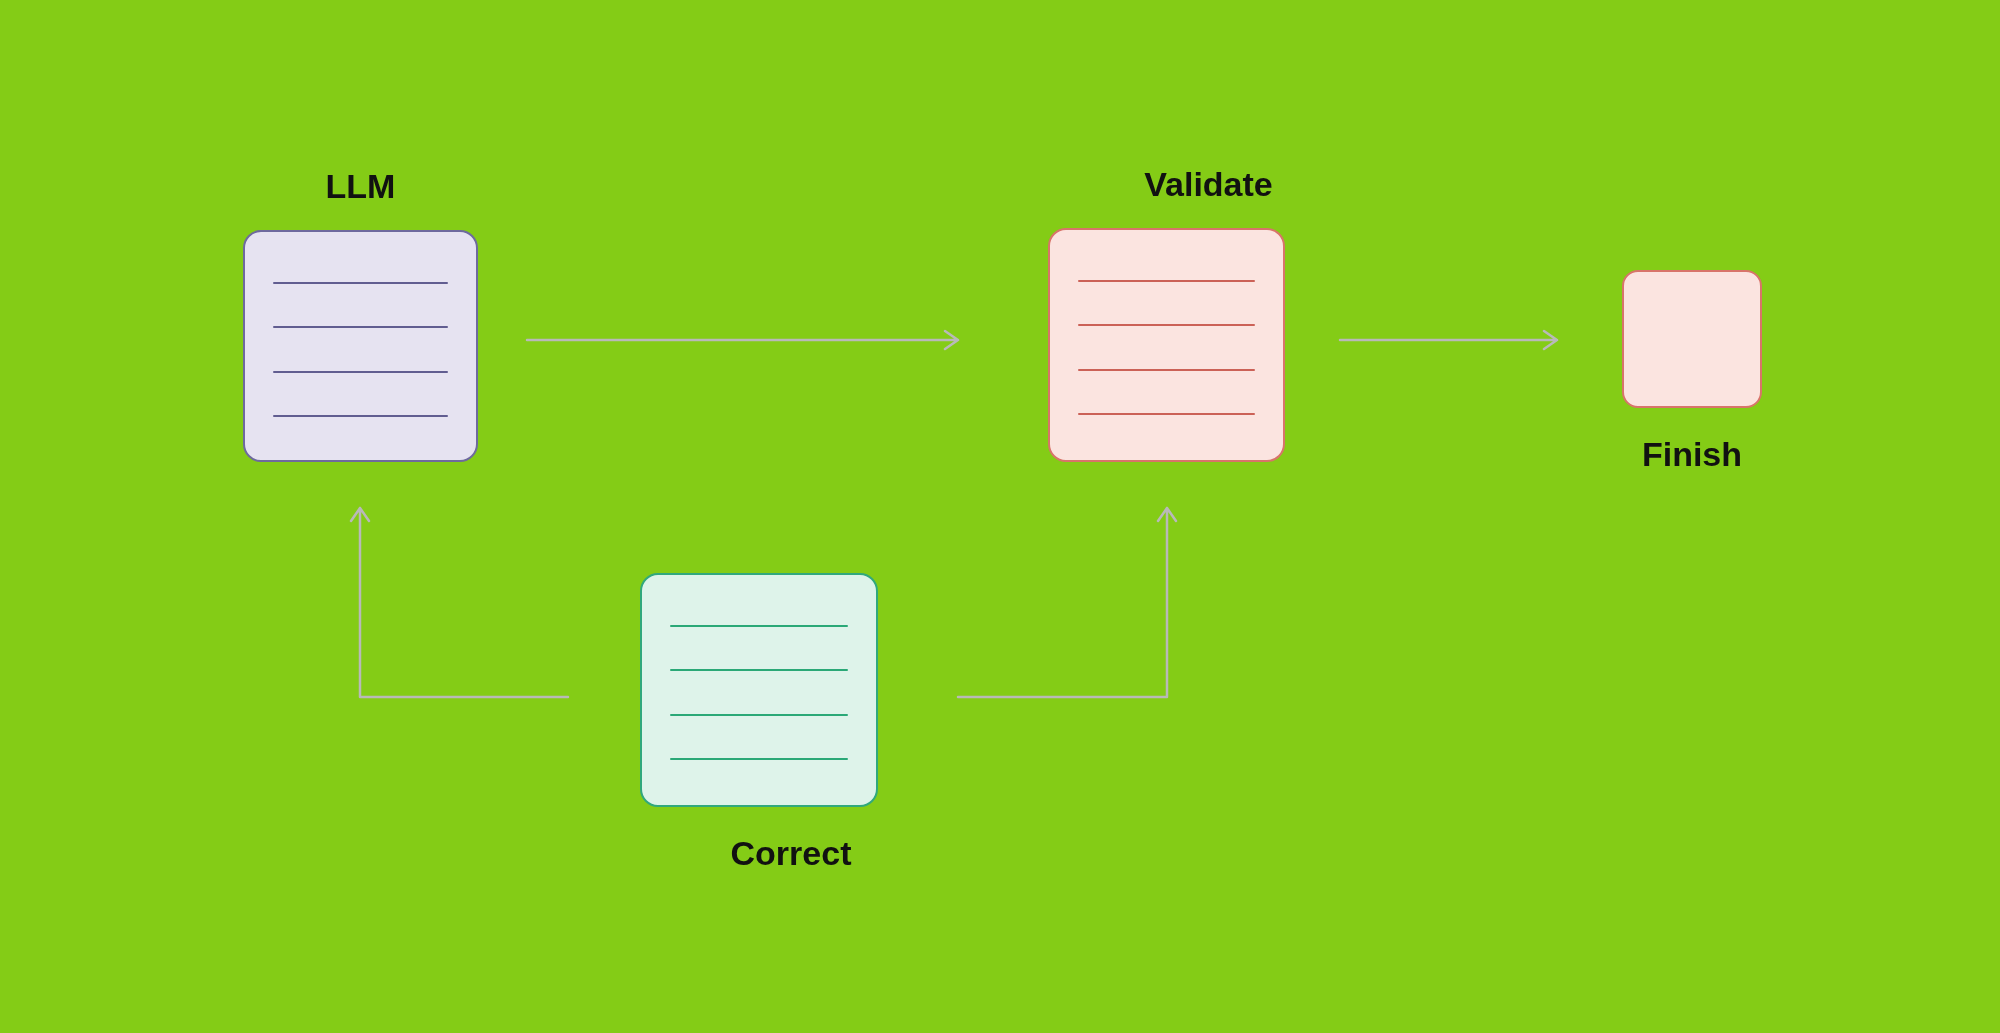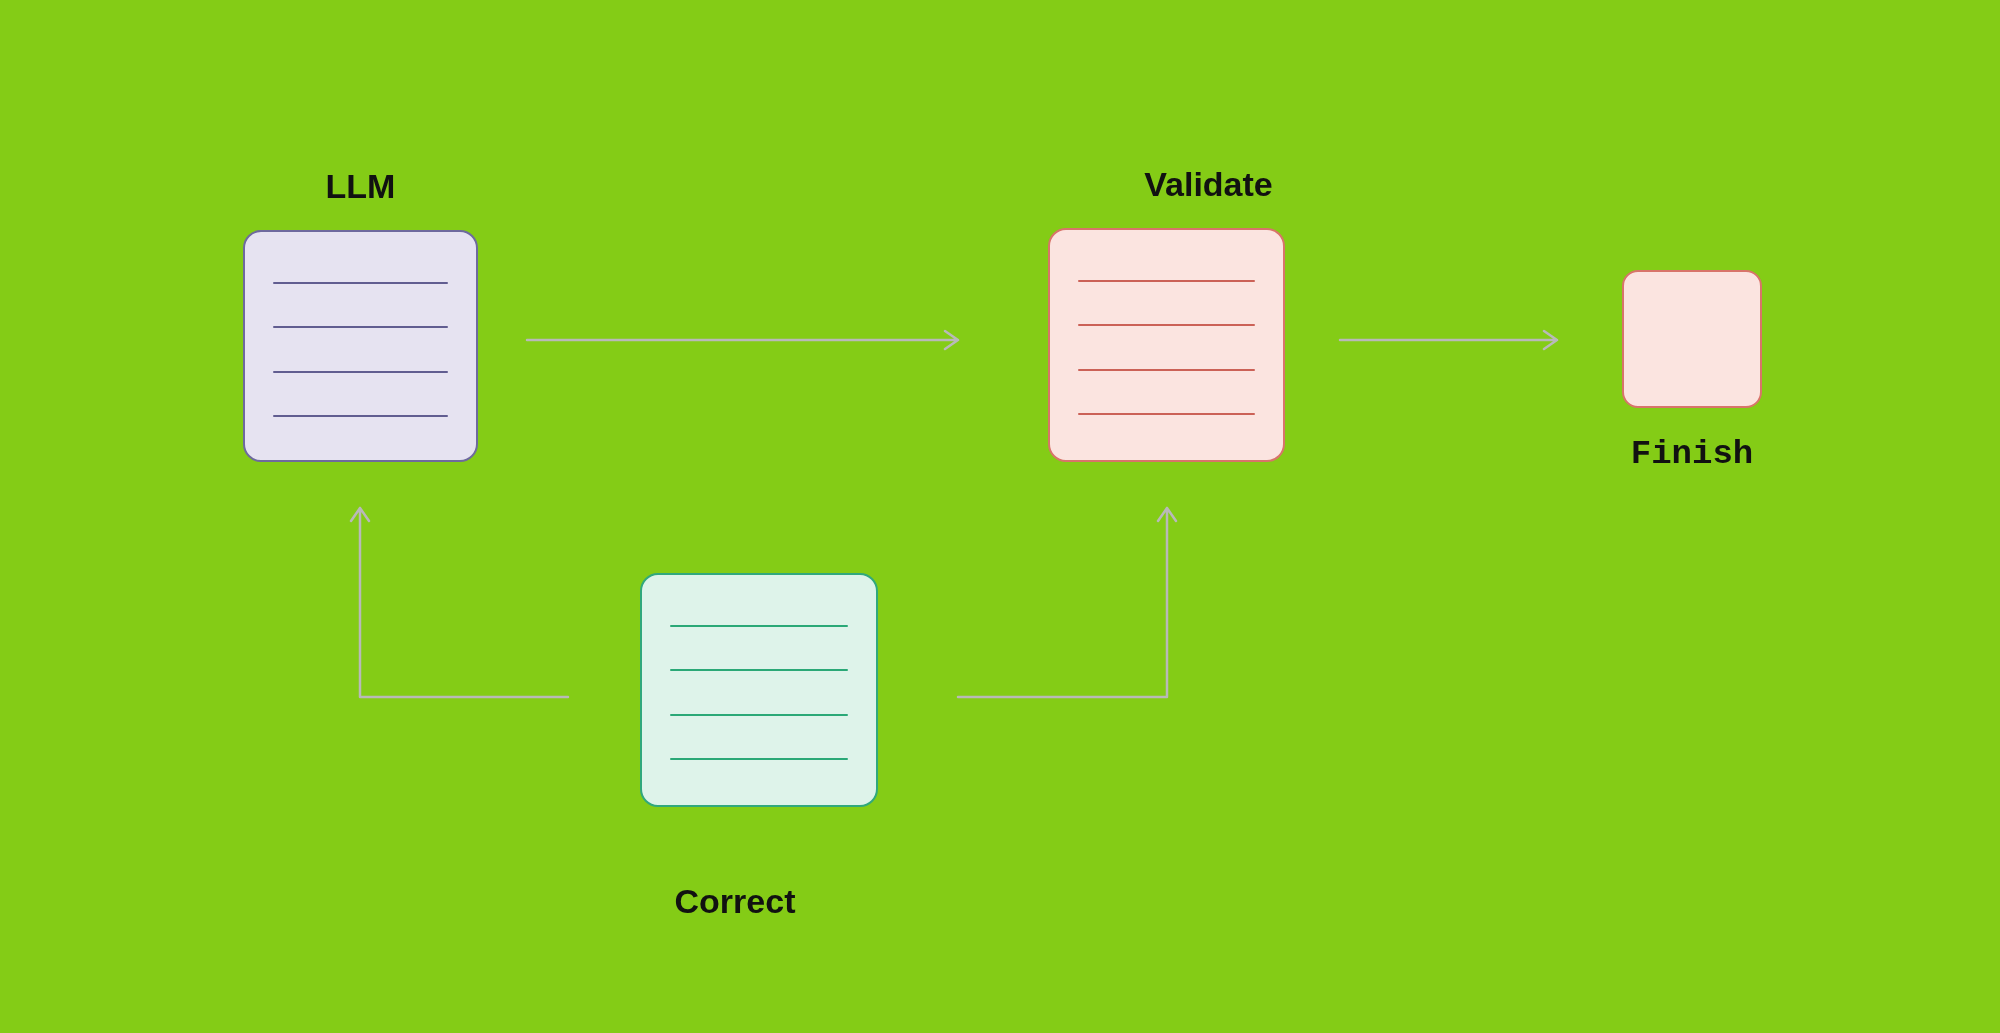--- a/index.html
+++ b/index.html
@@ -80,31 +80,31 @@
       <div class="card-lines">
           <div class="doc-line" style="top: 50px; background: rgb(203, 97, 87);"></div>
           <div class="doc-line" style="top: 94.3px; background: rgb(203, 97, 87);"></div>
           <div class="doc-line" style="top: 138.6px; background: rgb(203, 97, 87);"></div>
           <div class="doc-line" style="top: 182.9px; background: rgb(203, 97, 87);"></div>
         </div>
     </div>
   </div>
 
   <div>
-    <div class="node-label" style="left: 616px; width: 238px; top: 831px; margin-top: 48px;">Correct</div>
+    <div class="node-label" style="left: 672px; width: 238px; top: 831px;">Correct</div>
     <div class="card" style="left: 640px; top: 573px; width: 238px; height: 234px; background: rgb(222, 243, 234); border-color: rgb(49, 168, 125);">
       <div class="card-lines">
           <div class="doc-line" style="top: 50px; background: rgb(42, 168, 119);"></div>
           <div class="doc-line" style="top: 94.3px; background: rgb(42, 168, 119);"></div>
           <div class="doc-line" style="top: 138.6px; background: rgb(42, 168, 119);"></div>
           <div class="doc-line" style="top: 182.9px; background: rgb(42, 168, 119);"></div>
         </div>
     </div>
   </div>
 
   <div>
-    <div class="node-label" style="left: 1622px; width: 140px; top: 432px; font-family: Liberation Mono, monospace;">Finish</div>
+    <div class="node-label" style="left: 1622px; width: 140px; top: 432px;">Finish</div>
     <div class="card small" style="left: 1622px; top: 270px; width: 140px; height: 138px; background: rgb(251, 228, 224); border-color: rgb(216, 116, 106);">
       <div class="card-lines"></div>
     </div>
   </div>
 
 </div>
 
 </body></html>

